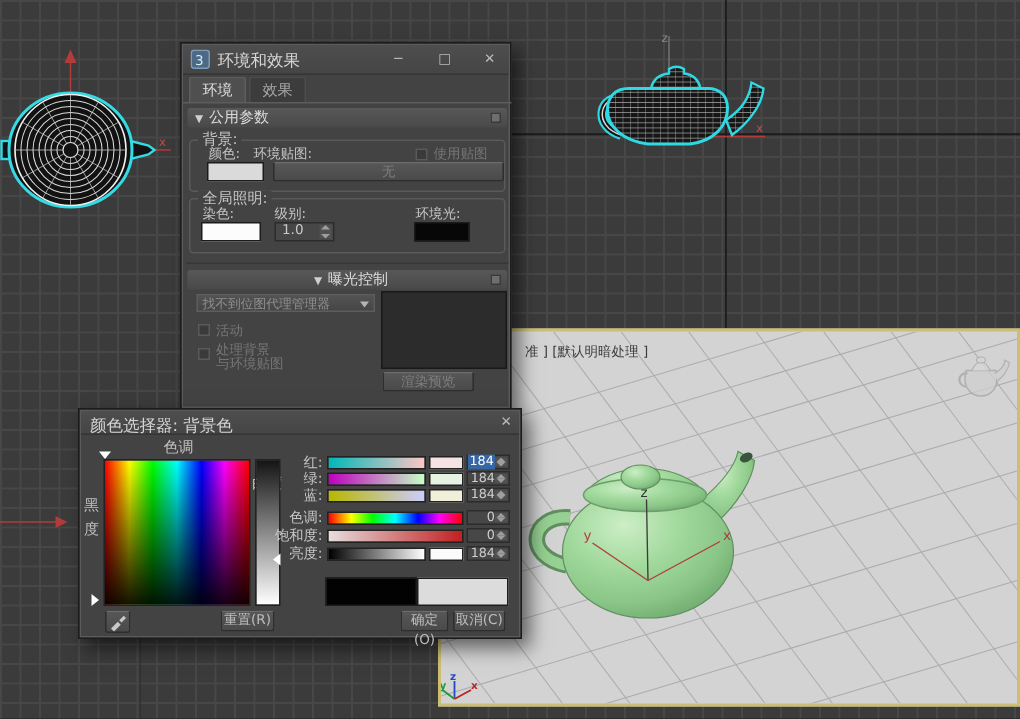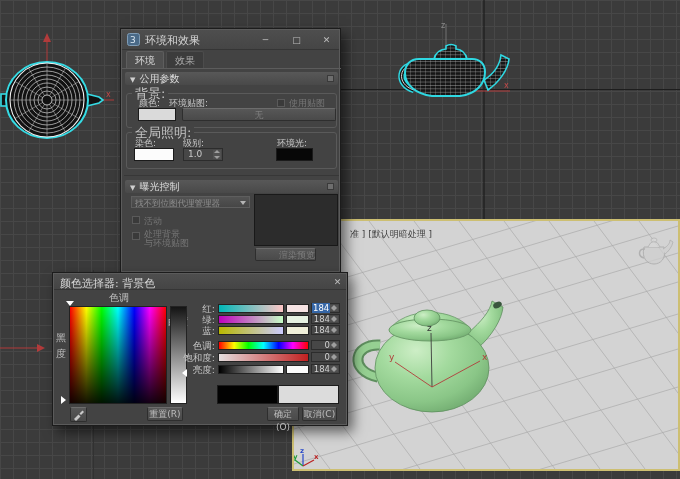--- a/index.html
+++ b/index.html
@@ -20,21 +20,21 @@
        font-size:9px;color:#bdbdbd;cursor:default;}
   .tab{position:absolute;height:17px;font-size:10px;text-align:center;line-height:17px;
        border:1px solid #5e5e5e;border-bottom:none;border-radius:2px 2px 0 0;}
   .tab.active{background:#4f4f4f;color:#dedede;}
   .tab.inactive{background:#3c3c3c;color:#a8a8a8;border-color:#4c4c4c;}
   .rollout{position:absolute;height:13px;background:linear-gradient(#585858,#494949);
        border-radius:2px;color:#dcdcdc;font-size:10px;line-height:13px;font-weight:normal;}
   .rollout .arrow{display:inline-block;margin:0 4px 0 5px;font-size:7px;color:#cfcfcf;}
   .rsq{position:absolute;right:4px;top:3px;width:7px;height:7px;background:#6e6e6e;border:1px solid #3a3a3a;}
   .grp{position:absolute;border:1px solid #5a5a5a;border-radius:3px;}
-  .grplbl{position:absolute;top:-6px;left:5px;background:#434343;padding:0 3px;font-size:13px;color:#c6c6c6;line-height:11px;}
+  .grplbl{position:absolute;top:-6px;left:5px;background:#434343;padding:0 3px;font-size:10px;color:#c6c6c6;line-height:11px;}
   .lbl{position:absolute;font-size:9px;color:#c6c6c6;line-height:10px;white-space:nowrap;}
   .lbl.dis{color:#767676;}
   .swatch{position:absolute;border:1px solid #1b1b1b;}
   .btn{position:absolute;background:linear-gradient(#575757,#4a4a4a);border:1px solid #2e2e2e;
        border-top-color:#6c6c6c;border-radius:2px;color:#bdbdbd;font-size:9px;text-align:center;}
   .btn.dis{color:#7f7f7f;}
   .cb{position:absolute;width:8px;height:8px;background:#3a3a3a;border:1px solid #5a5a5a;}
   .dd{position:absolute;background:linear-gradient(#535353,#464646);border:1px solid #5e5e5e;
       color:#8f8f8f;font-size:8.5px;line-height:10px;padding:1px 0 0 3px;white-space:nowrap;overflow:hidden;}
   .ddarrow{position:absolute;right:3px;top:4px;width:0;height:0;
@@ -258,35 +258,35 @@
       <span style="padding-left:4px;">1.0</span>
       <span class="spinarrows">
           <span class="tri-up"></span>
           <span class="tri-down"></span>
         </span>
     </div>
     <div class="swatch" style="left:155px;top:119px;width:37px;height:13px;background:#070707;"></div>
 
     <div class="abs" style="left:3px;top:146px;width:215px;height:1px;background:#373737;"></div>
 
-    <div class="rollout" style="left:4px;top:151px;width:213px;">
+    <div class="rollout" style="left:4px;top:151px;width:213px;text-align:center;">
       <span class="arrow">▼</span><span>曝光控制</span>
       <span class="rsq"></span>
     </div>
     <div class="dd" style="left:10px;top:167px;width:119px;height:12px;">
       <span>找不到位图代理管理器</span>
       <span class="ddarrow"></span>
     </div>
     <div class="abs" style="left:133px;top:165px;width:84px;height:52px;background:#2c2c2c;border:1px solid #191919;"></div>
     <span class="cb" style="left:11px;top:187px;"></span>
     <span class="lbl dis" style="left:23px;top:187px;">活动</span>
     <span class="cb" style="left:11px;top:203px;"></span>
     <span class="lbl dis" style="left:23px;top:200px;text-align:right;">处理背景</span>
     <span class="lbl dis" style="left:23px;top:209px;">与环境贴图</span>
-    <div class="btn dis" style="left:134px;top:219px;width:61px;height:13px;line-height:12px;text-align:right;">渲染预览</div>
+    <div class="btn dis" style="left:134px;top:219px;width:61px;height:13px;line-height:12px;">渲染预览</div>
   </div>
 
   <div class="dlg" style="left:52px;top:272px;width:296px;height:154px;padding-left:23px;">
     <div class="titlebar" style="height:16px;">
       <span class="ttext" style="left:6px;top:2px;">颜色选择器: 背景色</span>
       <span class="winbtn" style="left:277px;top:2px;">✕</span>
     </div>
     <span class="hdr" style="left:56px;top:18px;">色调</span>
     <span class="hdr" style="left:115px;top:18px;margin-top:24px;">白度</span>
 

